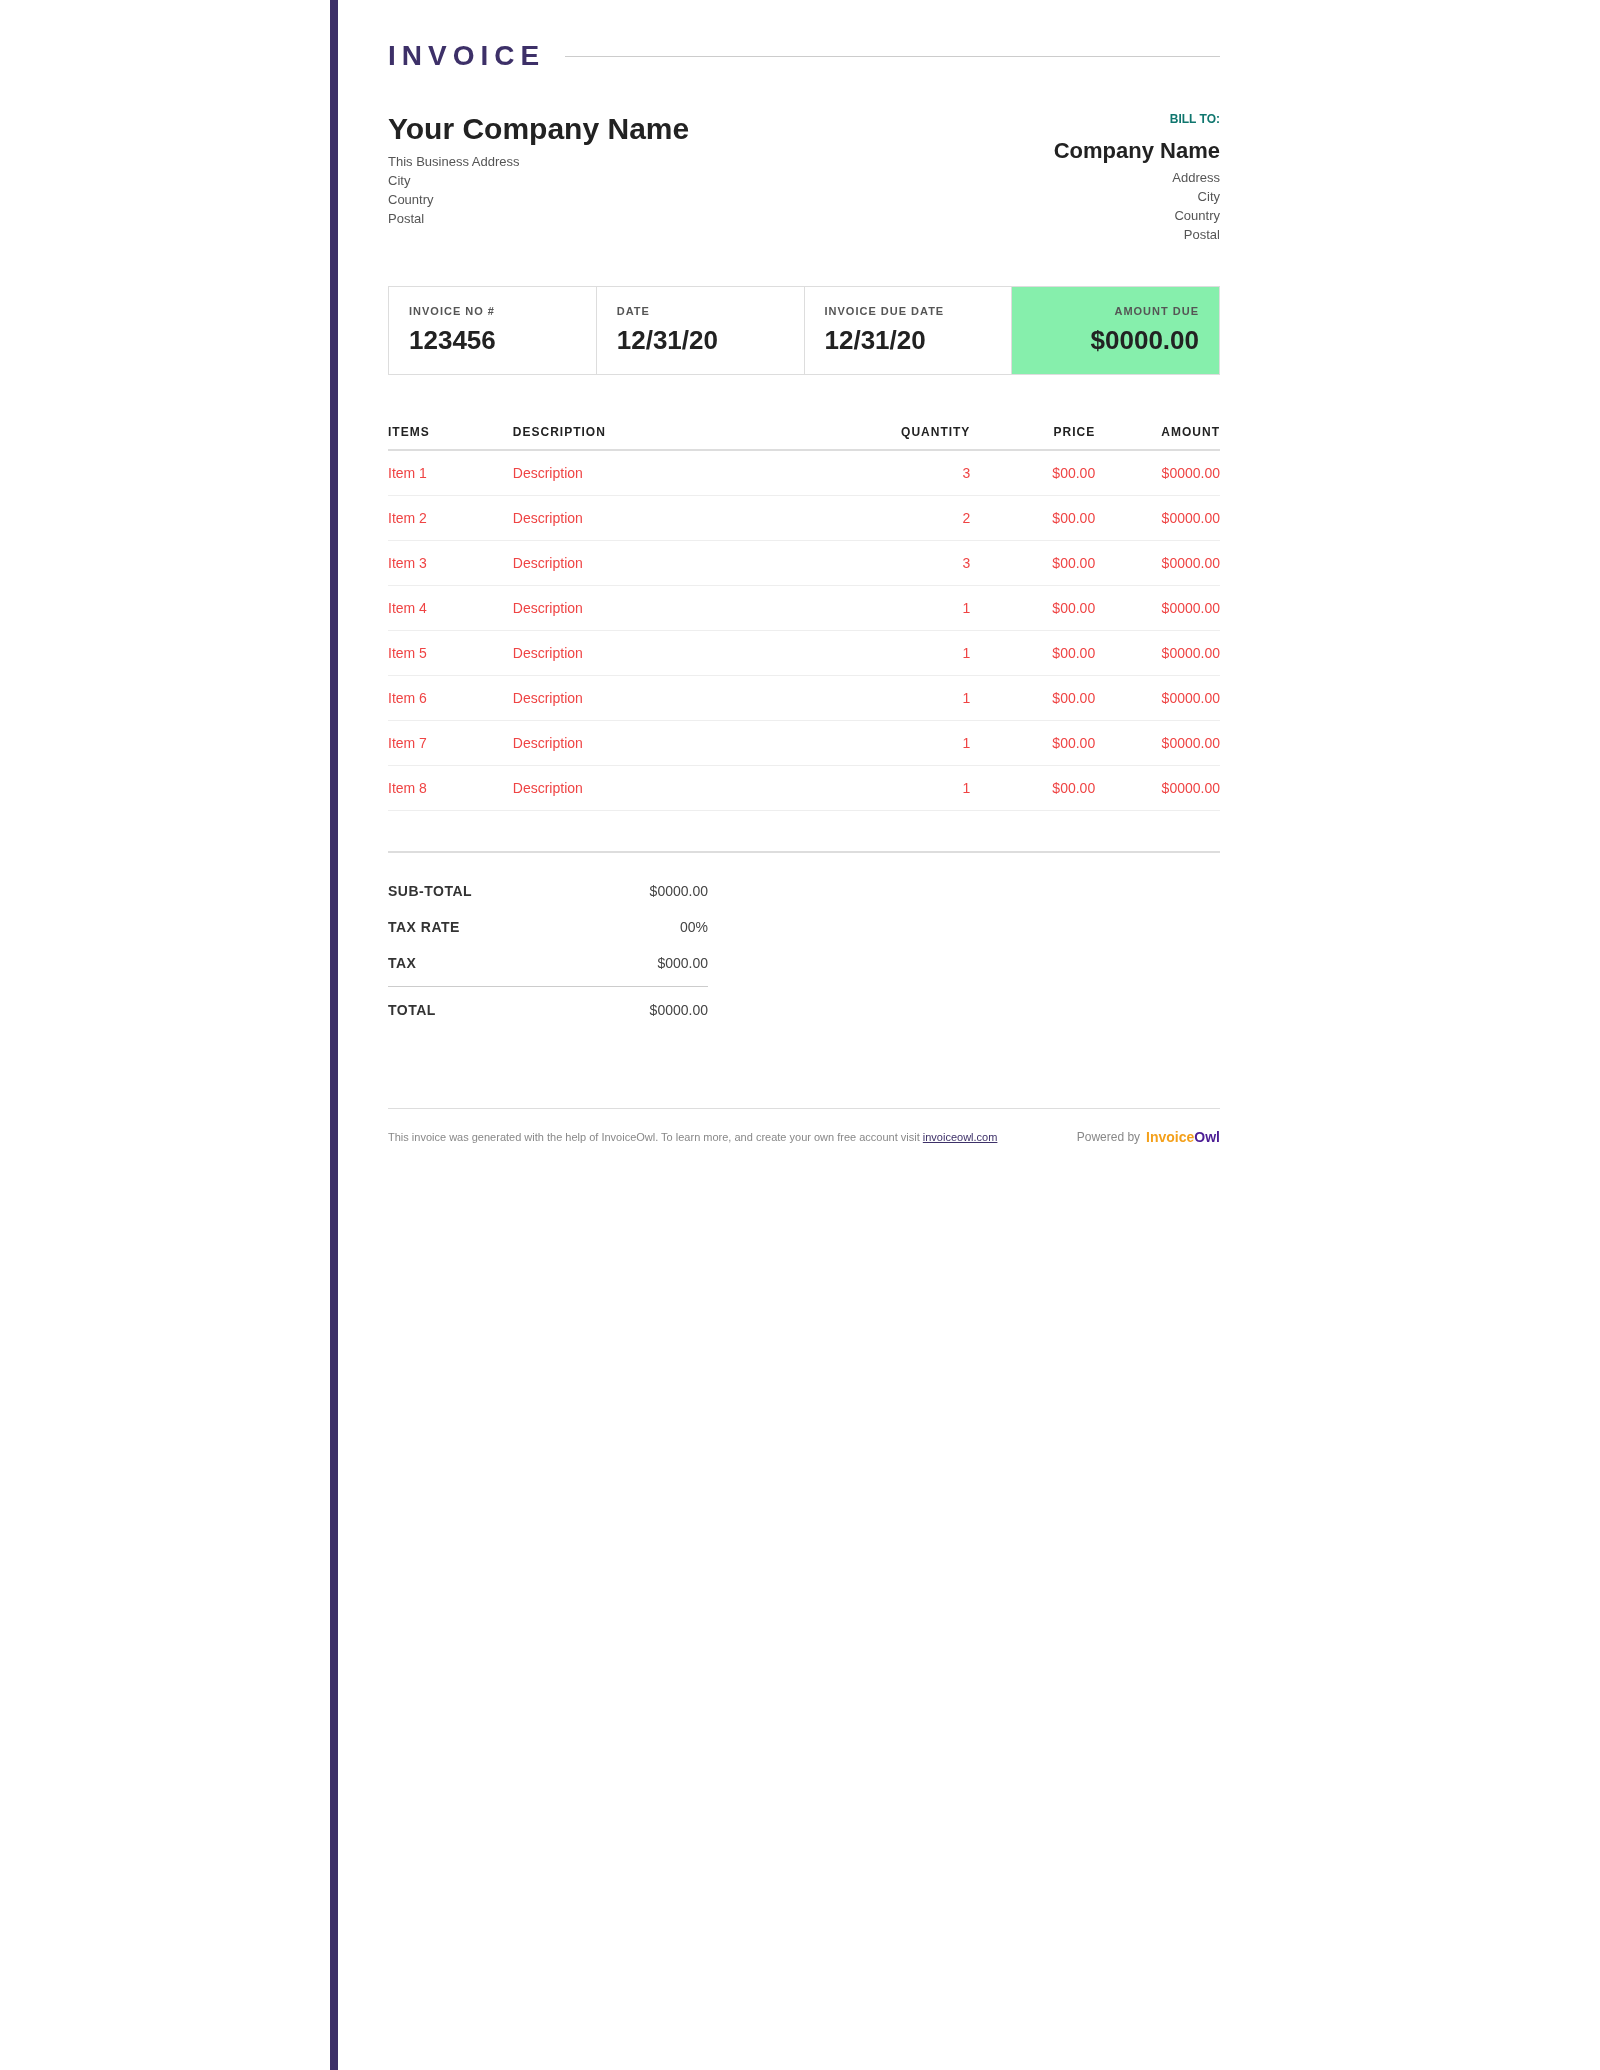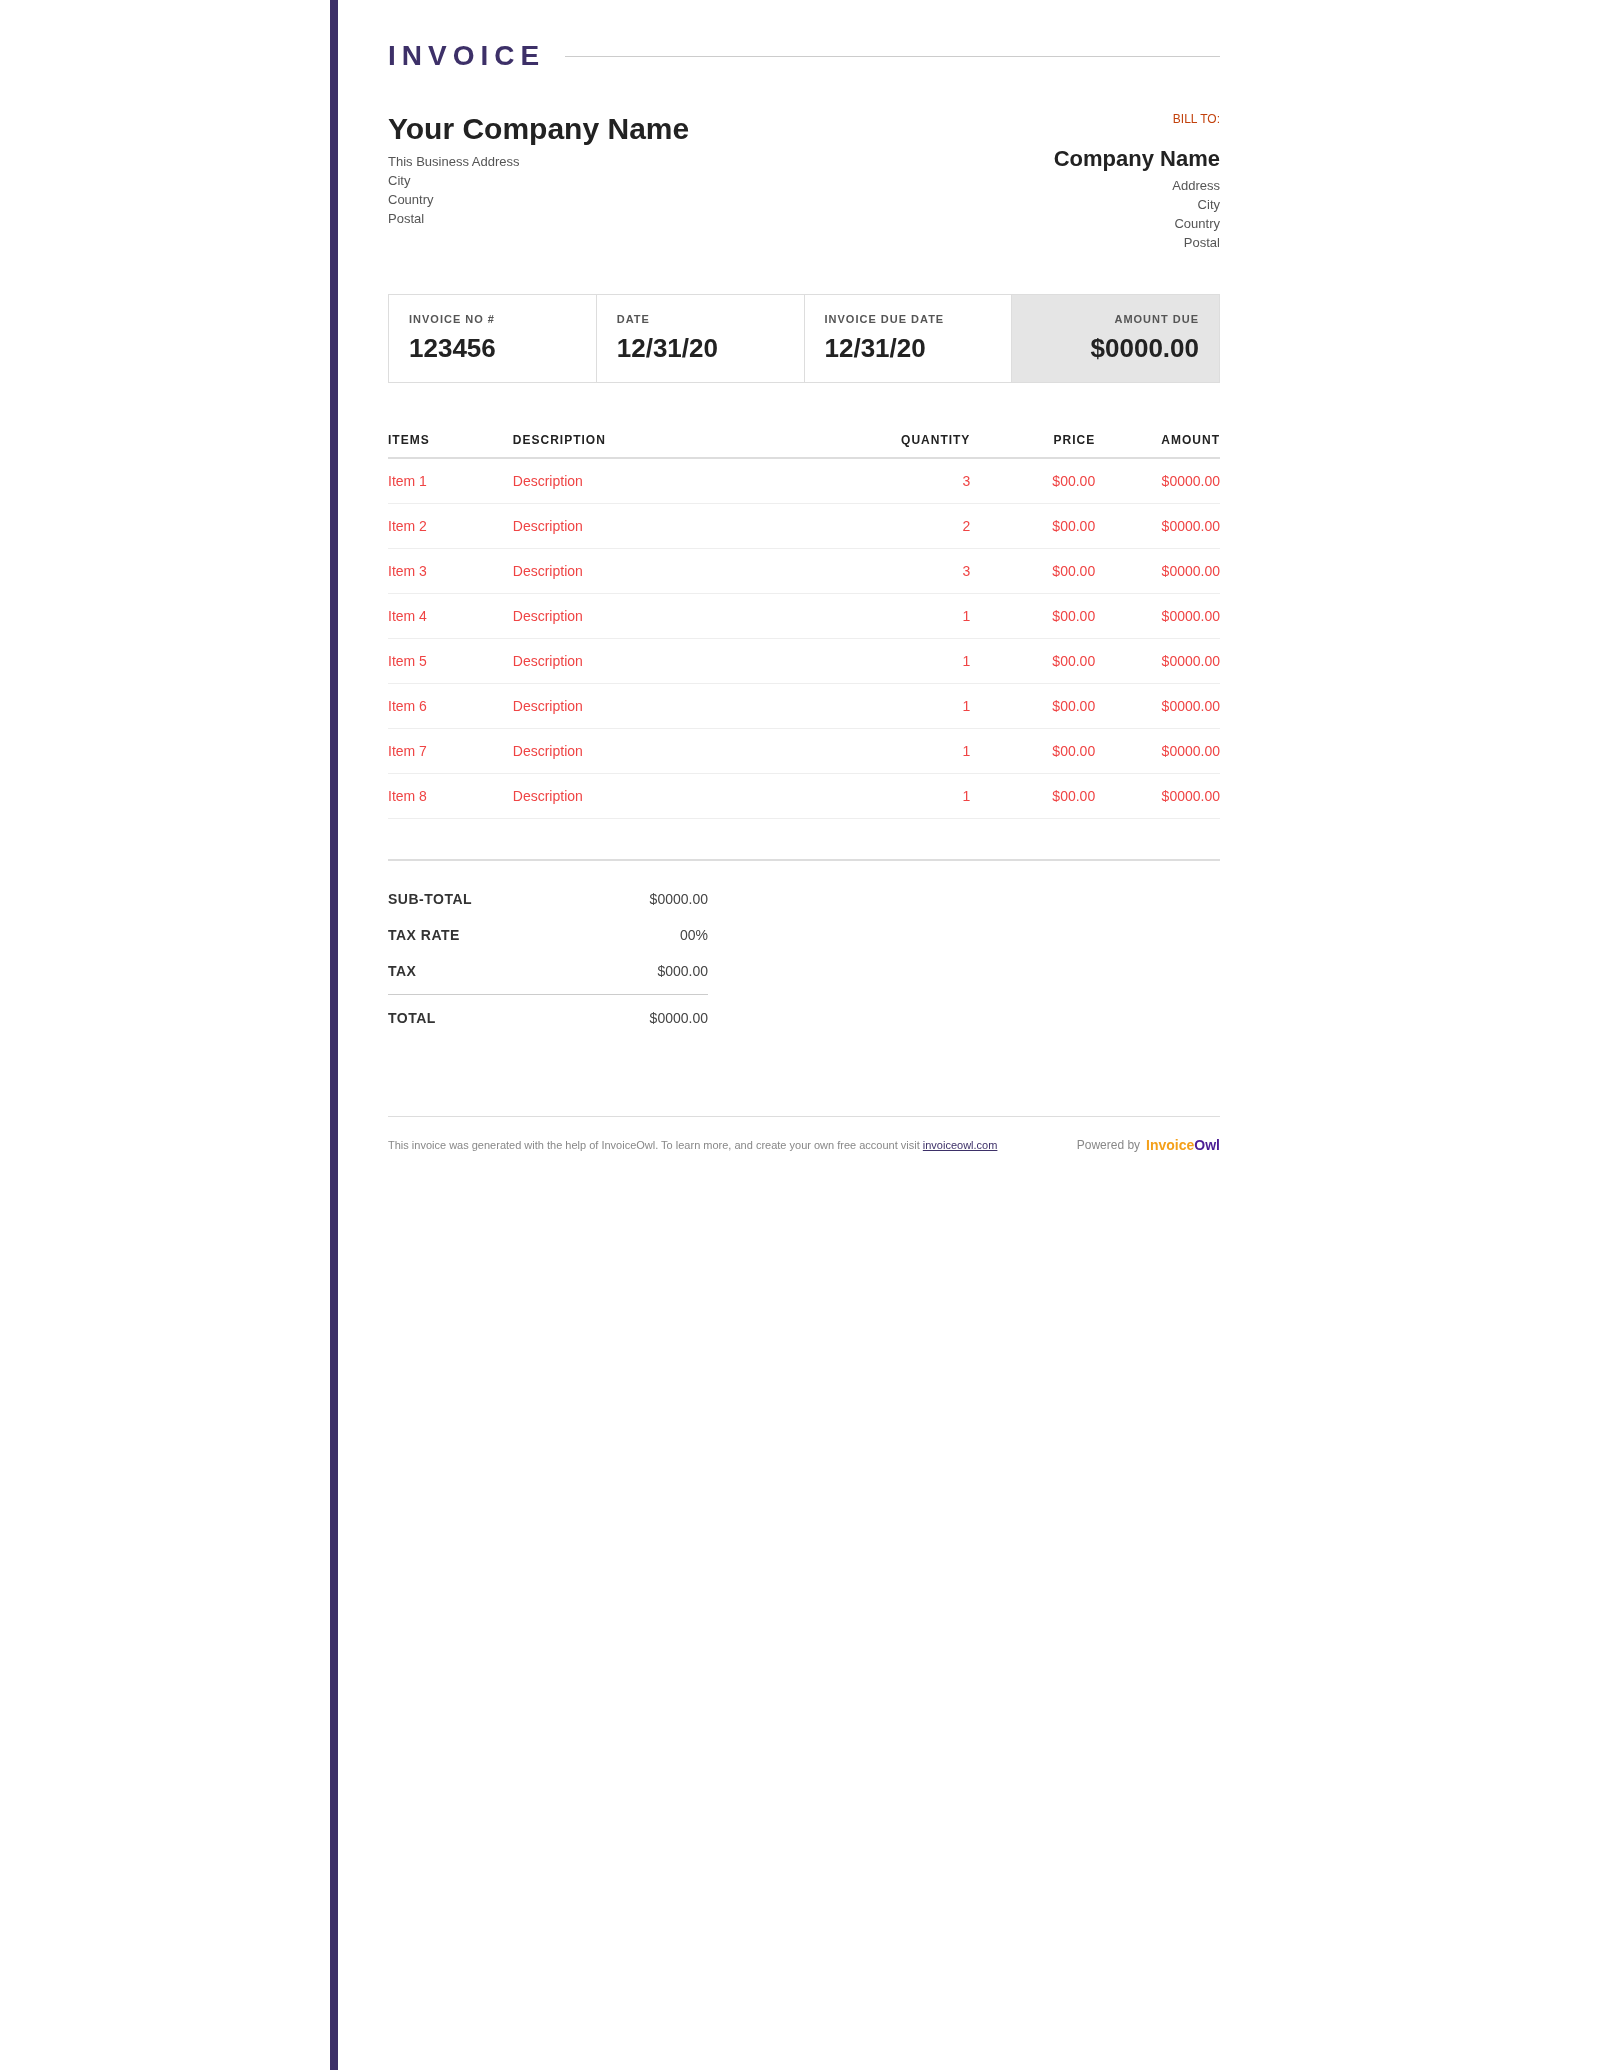--- a/index.html
+++ b/index.html
@@ -103,23 +103,23 @@
       letter-spacing: 2px;
       color: #aaa;
     }
 
     .bill-to {
       flex: 1;
       text-align: right;
     }
     .bill-to-label {
       font-size: 12px;
-      font-weight: 400;
-      color: #c2410c;
-      margin-bottom: 20px;
+      font-weight: 700;
+      color: #0f766e;
+      margin-bottom: 12px;
     }
     .bill-to-company {
       font-size: 22px;
       font-weight: 700;
       color: #222;
       margin-bottom: 6px;
     }
     .bill-to-detail {
       font-size: 13px;
       color: #555;
@@ -147,21 +147,21 @@
       letter-spacing: 1px;
       color: #555;
       margin-bottom: 8px;
     }
     .meta-value {
       font-size: 26px;
       font-weight: 700;
       color: #222;
     }
     .meta-cell.amount-due {
-      background: #e5e5e5;
+      background: #86efac;
       text-align: right;
     }
     .meta-cell.amount-due .meta-label {
       text-align: right;
     }
 
     
     .items-table {
       width: 100%;
       border-collapse: collapse;

